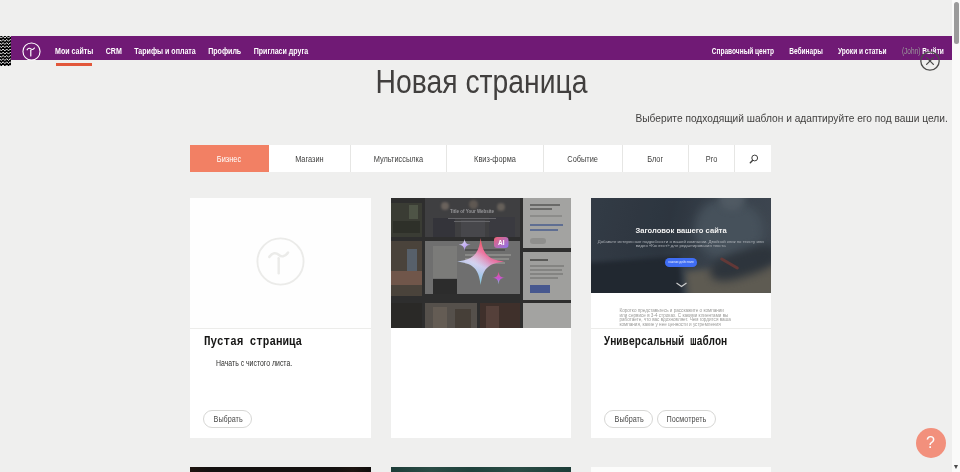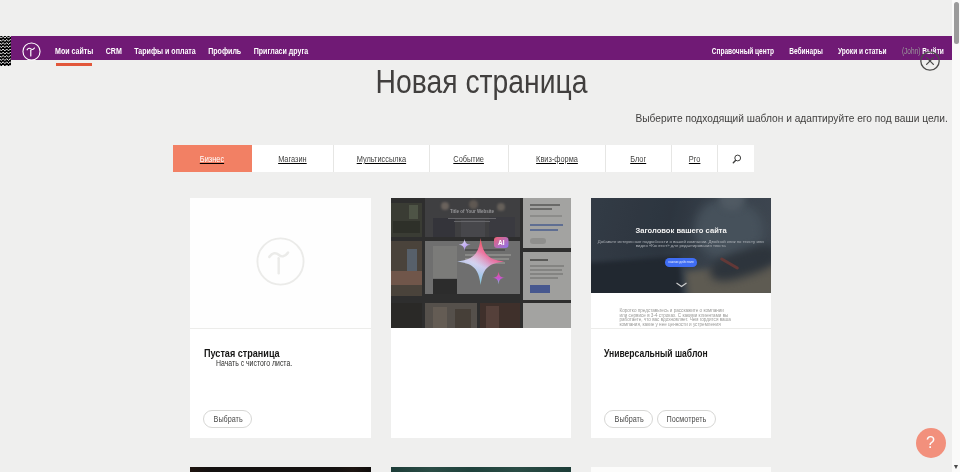--- a/index.html
+++ b/index.html
@@ -26,37 +26,37 @@
 
   
   #title { left:1.5px; top:62.9px; width:960px; text-align:center; font-size:33px;
            line-height:38px; color:#413f3e; font-weight:normal; }
   #title .sx { transform:scaleX(0.858); transform-origin:center; }
   #subtitle { left:0; top:111.2px; width:960px; text-align:right; font-size:11px;
               line-height:14px; color:#403f3e; }
   #subtitle .sx { transform:scaleX(0.926); transform-origin:center; }
 
   
-  #tabs { left:173px; top:145px; width:581px; height:27px; display:flex; background:#f97316;text-decoration:underline; }
+  #tabs { left:190px; top:145px; width:581px; height:27px; display:flex; background:#f97316; }
   .tab { height:27px; padding-top:1px; display:flex; align-items:center; justify-content:center;
          font-size:8.5px; color:#3f3f3e; background:#fff; border-right:1px solid #e6e6e4; }
   .tab:last-child { border-right:none; }
   .tab .sx { transform:scaleX(0.87); transform-origin:center; }
   .tab.active { background:#f28064; color:#fff; border-right-color:#f28064; }
 
   
   .card { top:198px; width:180.5px; height:240px; background:#fff; }
   #card1 { left:190px; }
   #card2 { left:390.5px; }
   #card3 { left:590.5px; }
   .cimg { position:absolute; left:0; top:0; width:180.5px; height:130px; overflow:hidden; }
   .cbody { position:absolute; left:0; top:130px; width:180.5px; height:110px;
            border-top:1px solid #ececea; }
-  .ctitle { position:absolute; left:13.5px; top:19px; font-size:10px; font-weight:bold;
-            color:#161615; }
+  .ctitle { position:absolute; left:13.5px; top:6px; font-size:12px; font-weight:bold;
+            color:#161615;font-family:Liberation Mono, monospace; }
   .cdesc { position:absolute; left:26px; top:29px; font-size:9px; color:#2e2e2d;
            line-height:10.3px; }
   .btn { position:absolute; top:80.5px; height:18.5px; border:1px solid #d7d7d5;
          border-radius:9.5px; background:#fff; font-size:8.5px; color:#4b4b4a;
          display:flex; align-items:center; justify-content:center; }
   .btn .sx { transform:scaleX(0.85); transform-origin:center; }
 
   #t1 { transform:scaleX(0.9082); }
   #t2 { transform:scaleX(0.8688); }
   #t3 { transform:scaleX(0.8555); }
@@ -131,25 +131,25 @@
 <div id="tabs" class="abs">
   <div class="tab active" style="width:79px;">
       <span class="sx">Бизнес</span>
     </div>
   <div class="tab" style="width:82px;align-items:center;">
       <span class="sx">Магазин</span>
     </div>
   <div class="tab" style="width:96px;">
       <span class="sx">Мультиссылка</span>
     </div>
+  <div class="tab" style="width:97px;">
+      <span class="sx">Квиз-форма</span>
+    </div>
   <div class="tab" style="width:79px;">
       <span class="sx">Событие</span>
-    </div>
-  <div class="tab" style="width:97px;">
-      <span class="sx">Квиз-форма</span>
     </div>
   <div class="tab" style="width:66px;">
       <span class="sx">Блог</span>
     </div>
   <div class="tab" style="width:46px;">
       <span class="sx">Pro</span>
     </div>
   <div class="tab" style="width:36px;">
     <svg width="11" height="11" viewBox="0 0 11 11">
         <circle cx="6.7" cy="4" r="2.9" fill="none" stroke="#3e3e3d" stroke-width="1"></circle>

